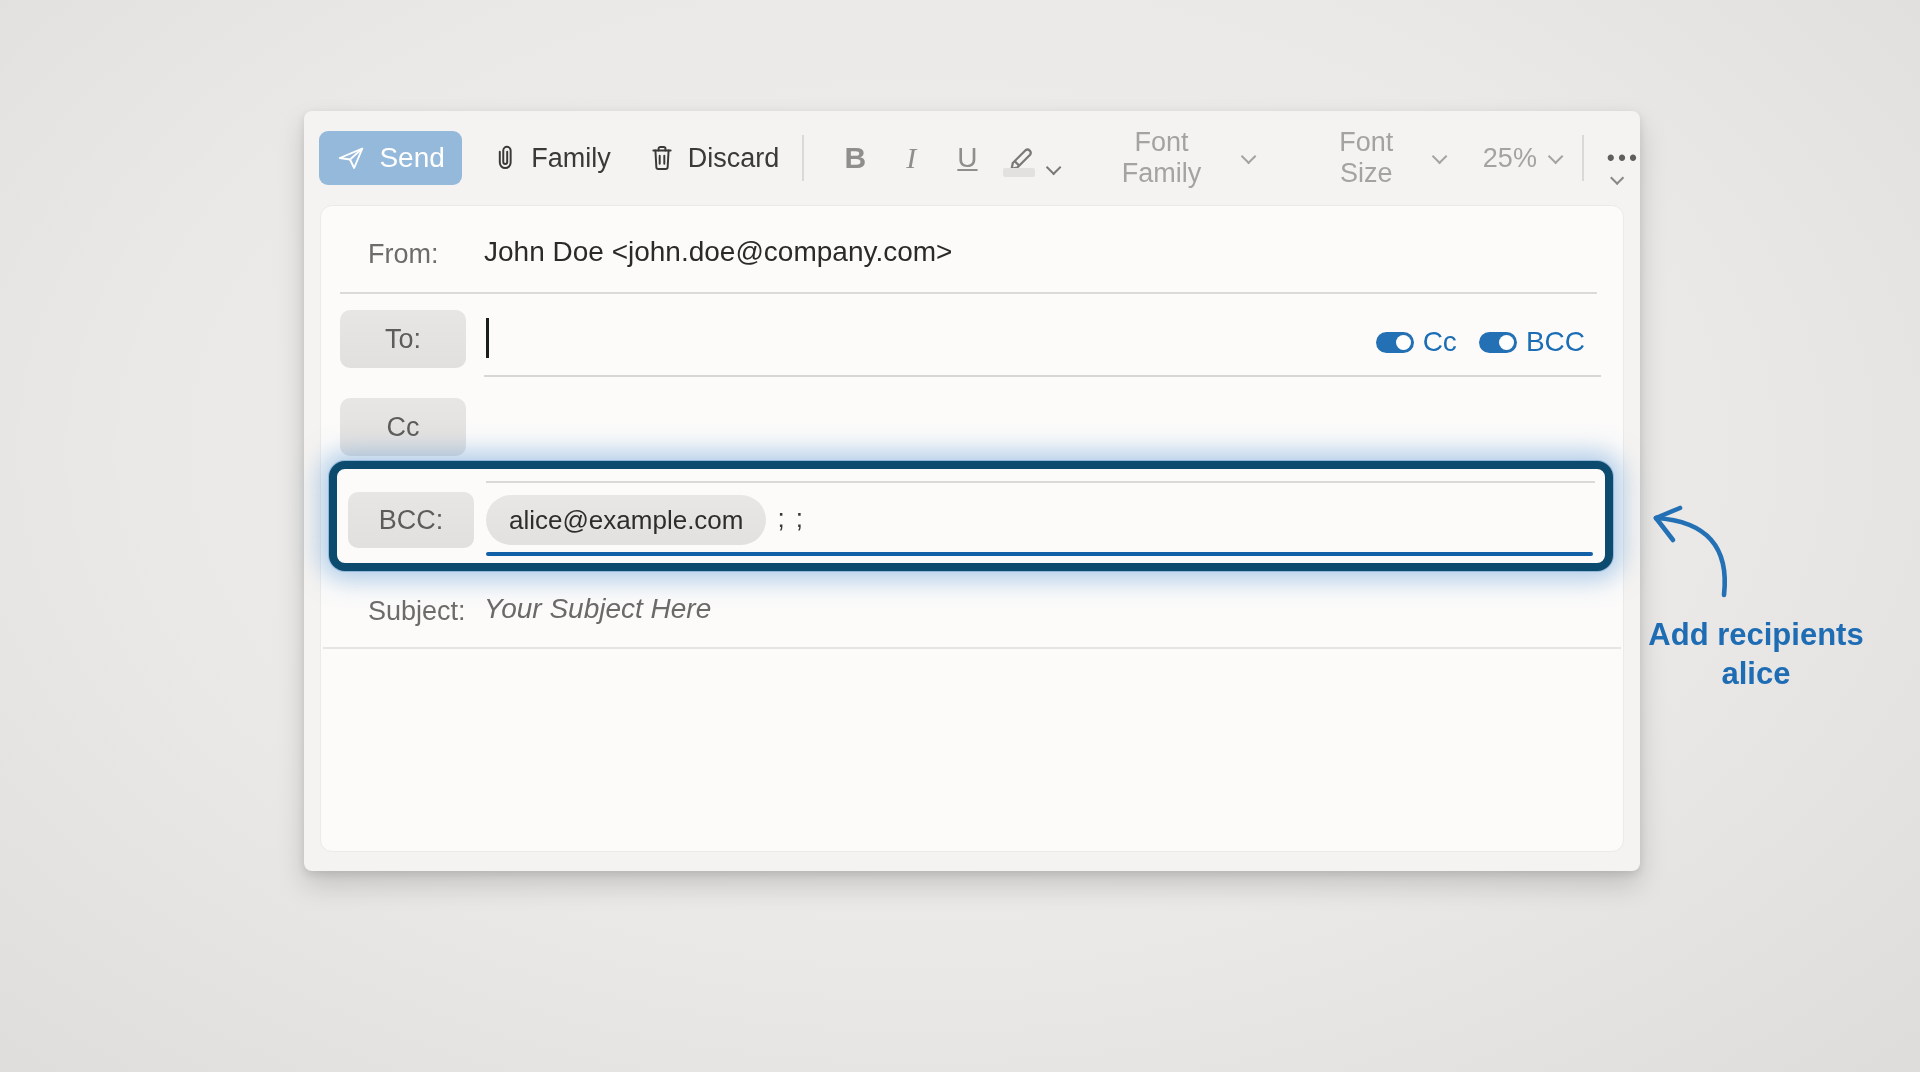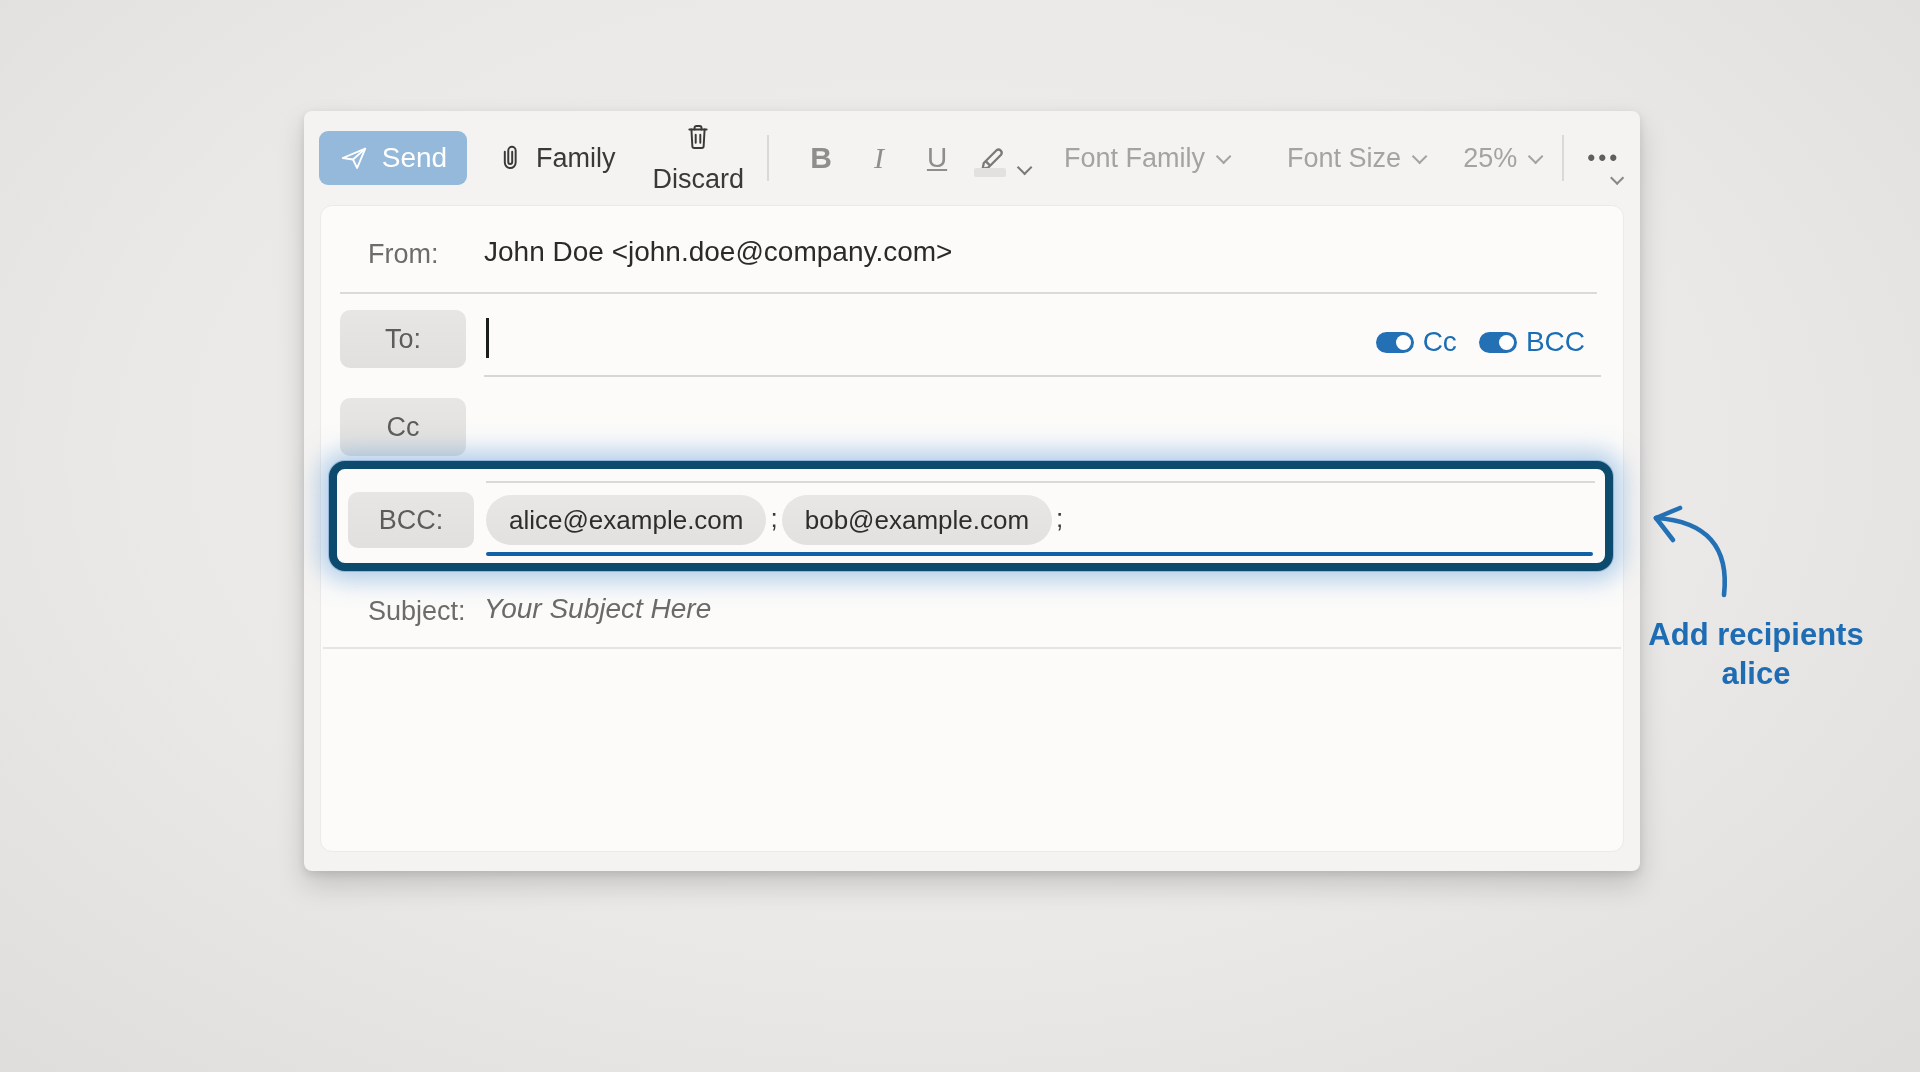--- a/index.html
+++ b/index.html
@@ -24,21 +24,21 @@
     display:flex; align-items:center; padding-left:15px;
   }
   .tbtn { display:flex; align-items:center; gap:12px; cursor:pointer; }
   .send-btn {
     width:148px; height:54px; border-radius:9px; background:#95b9da;
     color:#ffffff; font-size:28px; display:flex; align-items:center; justify-content:center; gap:13px;
     border:none;
   }
   .plain-btn { color:#3a3938; font-size:27px; background:none; border:none; }
   .attach-btn { margin-left:29px; }
-  .discard-btn { margin-left:37px;flex-direction:column; }
+  .discard-btn { margin-left:37px; }
   .tsep { width:2px; height:46px; background:#dbd9d7; margin:0 23px; }
   .fmt-btn { background:none; border:none; color:#908e8c; font-size:30px; width:58px; text-align:center; }
   .bold   { font-weight:700; }
   .italic { font-style:italic; font-family:"Liberation Serif","DejaVu Serif",serif; }
   .under  { text-decoration:underline; font-size:28px; }
   .pen-btn { margin:0 14px 0 10px; display:flex; align-items:flex-end; gap:7px; background:none; border:none; color:#7b7977; }
   .pen-wrap { position:relative; width:34px; height:34px; }
   .pen-swatch { position:absolute; left:-2px; bottom:-2px; width:32px; height:9px; background:#e3e1df; border-radius:2px; }
   .faded { color:#a5a3a1; font-size:27px; background:none; border:none; display:flex; align-items:center; gap:11px; }
   .ff-btn { margin-left:22px; }
@@ -79,21 +79,21 @@
   .tgl-label { color:#1b6db5; font-size:28px; }
 
   
   .bcc-box {
     position:absolute; left:8px; right:10px; top:255px; height:110px;
     border:8px solid #0c4a6e; border-radius:16px; background:#fcfbfa;
     box-shadow:0 0 0 1px rgba(21,101,169,.28), 0 0 24px 9px rgba(100,158,216,.50);
   }
   .bcc-topline { position:absolute; left:149px; right:10px; top:12px; height:2px; background:#dbd9d7; }
   .bcc-chip { left:11px; top:23px; height:56px; }
-  .pills { position:absolute; left:149px; top:26px; display:flex; align-items:center; gap:4px;justify-content:flex-end; }
+  .pills { position:absolute; left:149px; top:26px; display:flex; align-items:center; gap:11px;justify-content:flex-end; }
   .pill {
     height:50px; border-radius:25px; background:linear-gradient(#e9e7e5,#e3e1df);
     color:#2e2d2c; font-size:26px; display:flex; align-items:center; padding:0 23px; border:none; cursor:pointer;
   }
   .semi { color:#3a3938; font-size:26px; padding-bottom:4px; }
   .bcc-underline { position:absolute; left:149px; right:12px; bottom:7px; height:4px; border-radius:2px; background:#1160a8; }
 
   .subject-label { left:47px; top:390px; }
   .subject-ph { position:absolute; left:163px; top:387px; font-size:28px; font-style:italic; color:#6b6a68;text-align:center; }
   .body-area { position:absolute; left:2px; right:2px; top:443px; bottom:2px; border-radius:0 0 12px 12px; cursor:text; }
@@ -215,21 +215,20 @@
       <div class="divider div-to"></div>
 
       <button class="chip cc-chip">Cc</button>
 
       <div class="bcc-box">
         <div class="bcc-topline"></div>
         <button class="chip bcc-chip">BCC:</button>
         <div class="pills">
           <button class="pill">alice@example.com</button>
           <span class="semi">;</span>
-          <button class="pill">bob@example.com</button>
           <span class="semi">;</span>
         </div>
         <div class="bcc-underline"></div>
       </div>
 
       <span class="lbl subject-label">Subject:</span>
       <span class="subject-ph">Your Subject Here</span>
       <div class="divider div-subject"></div>
 
       <div class="body-area"></div>

